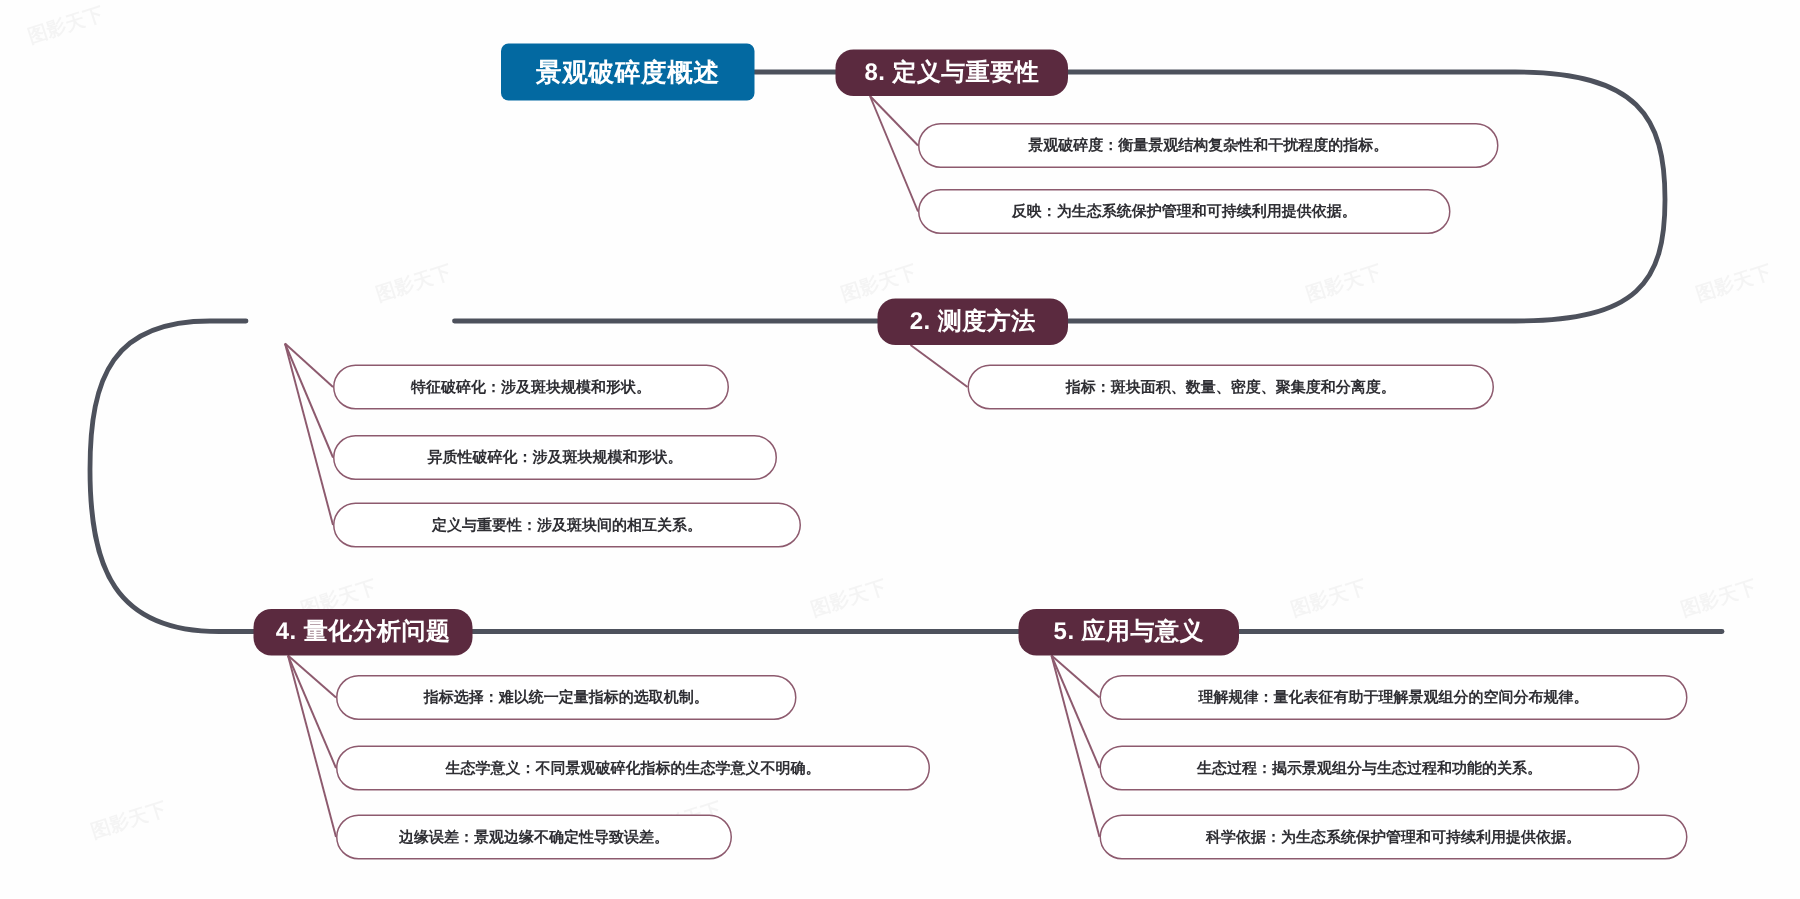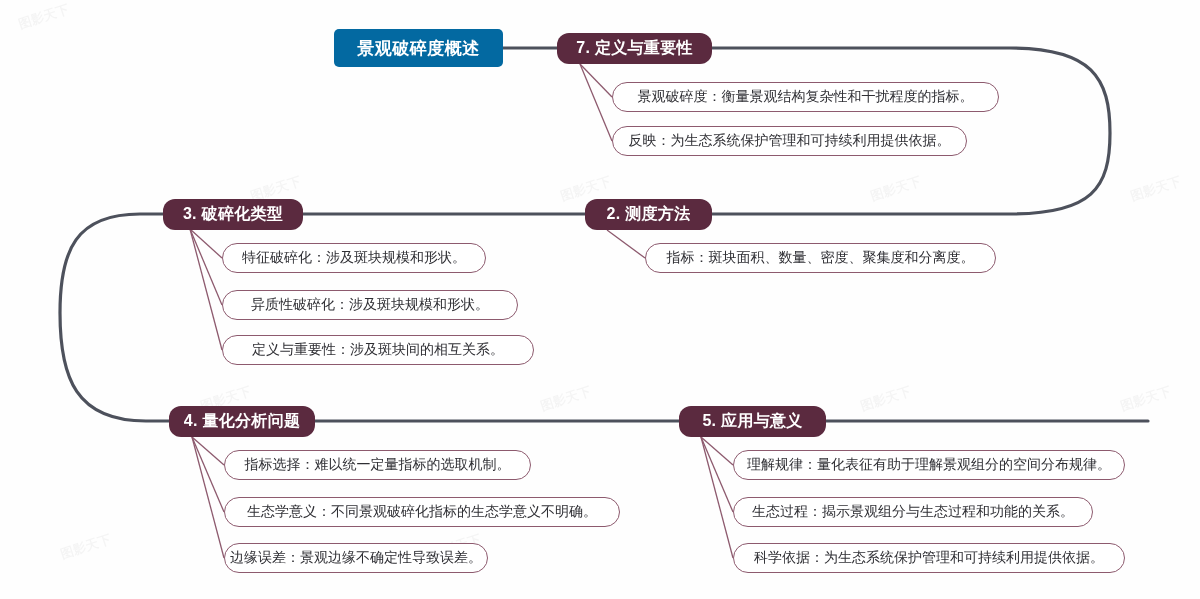--- a/index.html
+++ b/index.html
@@ -48,22 +48,22 @@
     font-weight: bold;
     letter-spacing: 0.3px;
     padding: 0 14px;
     height: 31px;
   }
   .leaf-node {
     background: #ffffff;
     color: #2f2f34;
     border: 1.6px solid #8d5a6e;
     border-radius: 16px;
-    font-size: 14px;
-    font-weight: normal;
+    font-size: 10px;
+    font-weight: bold;
     height: 30px;
     padding: 0 14px;
   }
   .wm {
     position: absolute;
     color: #000000;
     opacity: 0.035;
     font-size: 13px;
     font-weight: bold;
     transform: rotate(-18deg);
@@ -130,39 +130,36 @@
   <div class="wm" style="left:860px; top:392px;">图影天下</div>
   <div class="wm" style="left:1120px;top:392px;">图影天下</div>
   <div class="wm" style="left:60px;  top:540px;">图影天下</div>
   <div class="wm" style="left:430px; top:540px;">图影天下</div>
 
   <div class="node root-node" style="left:334px; top:29px; width:169px;">
     <span>景观破碎度概述</span>
   </div>
 
   <div class="node branch-node" style="left:557px; top:33px; width:155px;">
-    <span>7. 定义与重要性</span>
+    <span>8. 定义与重要性</span>
   </div>
   <div class="node leaf-node" style="left:612px; top:82px; width:387px;">
     <span>景观破碎度：衡量景观结构复杂性和干扰程度的指标。</span>
   </div>
   <div class="node leaf-node" style="left:612px; top:126px; width:355px;">
     <span>反映：为生态系统保护管理和可持续利用提供依据。</span>
   </div>
 
   <div class="node branch-node" style="left:585px; top:199px; width:127px;">
     <span>2. 测度方法</span>
   </div>
   <div class="node leaf-node" style="left:645px; top:243px; width:351px;">
     <span>指标：斑块面积、数量、密度、聚集度和分离度。</span>
   </div>
 
-  <div class="node branch-node" style="left:163px; top:199px; width:140px;">
-    <span>3. 破碎化类型</span>
-  </div>
   <div class="node leaf-node" style="left:222px; top:243px; width:264px;">
     <span>特征破碎化：涉及斑块规模和形状。</span>
   </div>
   <div class="node leaf-node" style="left:222px; top:290px; width:296px;">
     <span>异质性破碎化：涉及斑块规模和形状。</span>
   </div>
   <div class="node leaf-node" style="left:222px; top:335px; width:312px;">
     <span>定义与重要性：涉及斑块间的相互关系。</span>
   </div>
 

